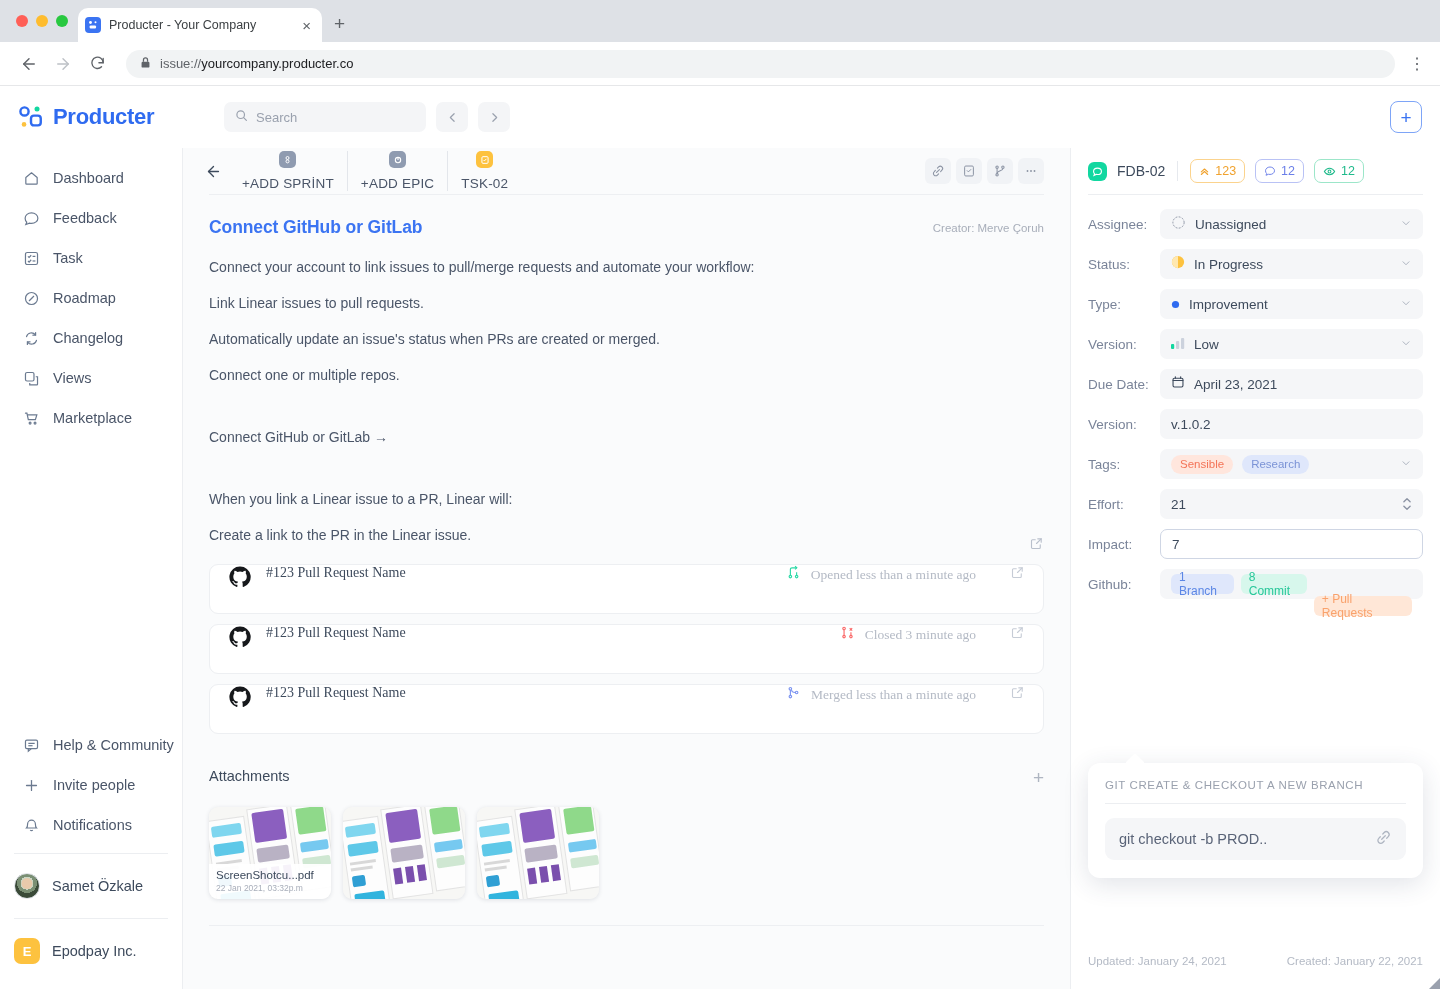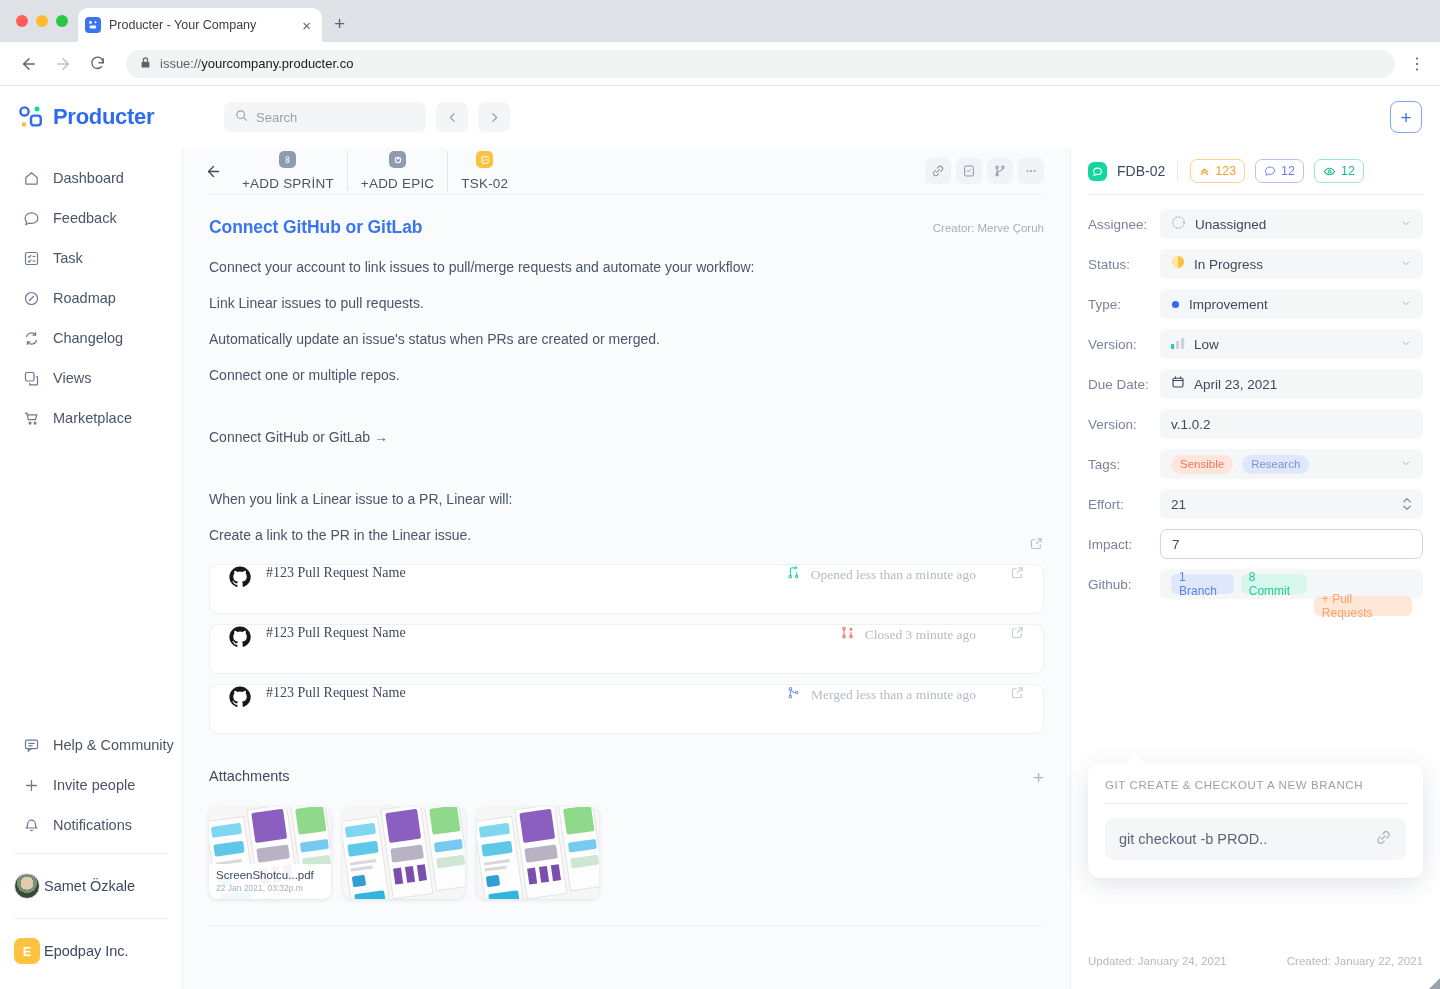--- a/index.html
+++ b/index.html
@@ -72,21 +72,21 @@
   .body { flex:1; display:flex; min-height:0; }
 
   
   .sidebar { width:183px; flex:0 0 183px; border-right:1px solid #eceef1;
     display:flex; flex-direction:column; padding-top:10px; }
   .nav-item { display:flex; align-items:center; gap:13px; height:40px; padding:0 0 0 22px;
     color:#4a5568; font-size:14.5px; cursor:pointer;}
   .nav-ic { width:18px;height:18px;display:flex;align-items:center;justify-content:center;flex:0 0 auto;color:#6b7a90;}
   .sb-spacer{flex:1;}
   .sb-divider{height:1px;background:#eceef1;margin:8px 14px;}
-  .sb-user { display:flex;align-items:center;gap:4px;height:48px;padding:0 0 0 14px;cursor:pointer;}
+  .sb-user { display:flex;align-items:center;gap:12px;height:48px;padding:0 0 0 14px;cursor:pointer;}
   .avatar-img {
     width:26px;height:26px;border-radius:50%;flex:0 0 auto;
     background: radial-gradient(circle at 50% 38%, #c9d6c4 0 34%, #7a8f74 34% 52%, #3a4a38 52% 100%);
     border:1px solid #dfe3e8; overflow:hidden; position:relative;
   }
   .avatar-img::after{ content:""; position:absolute; left:50%; top:18%; width:11px; height:11px;
     transform:translateX(-50%); border-radius:50%; background:#e8c9ab;}
   .org-badge { width:26px;height:26px;border-radius:7px;background:#fdc23f;color:#fff;
     font-size:13px;font-weight:bold;display:flex;align-items:center;justify-content:center;flex:0 0 auto;}
   .sb-user-name{font-size:14.5px;color:#3d4a5c;}

